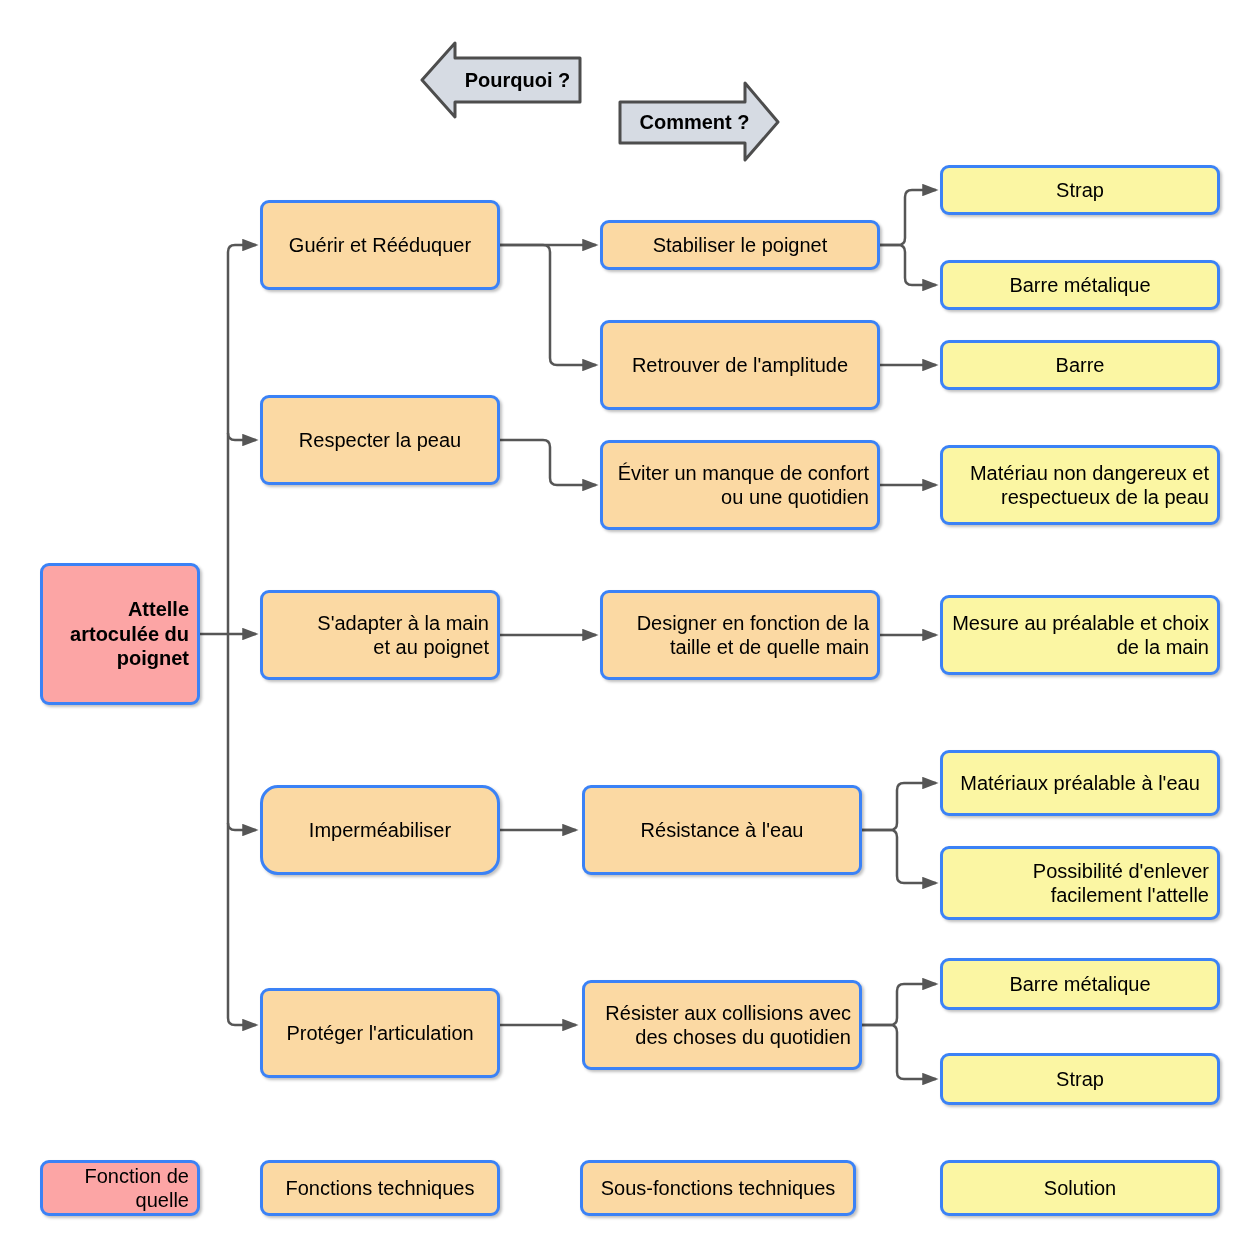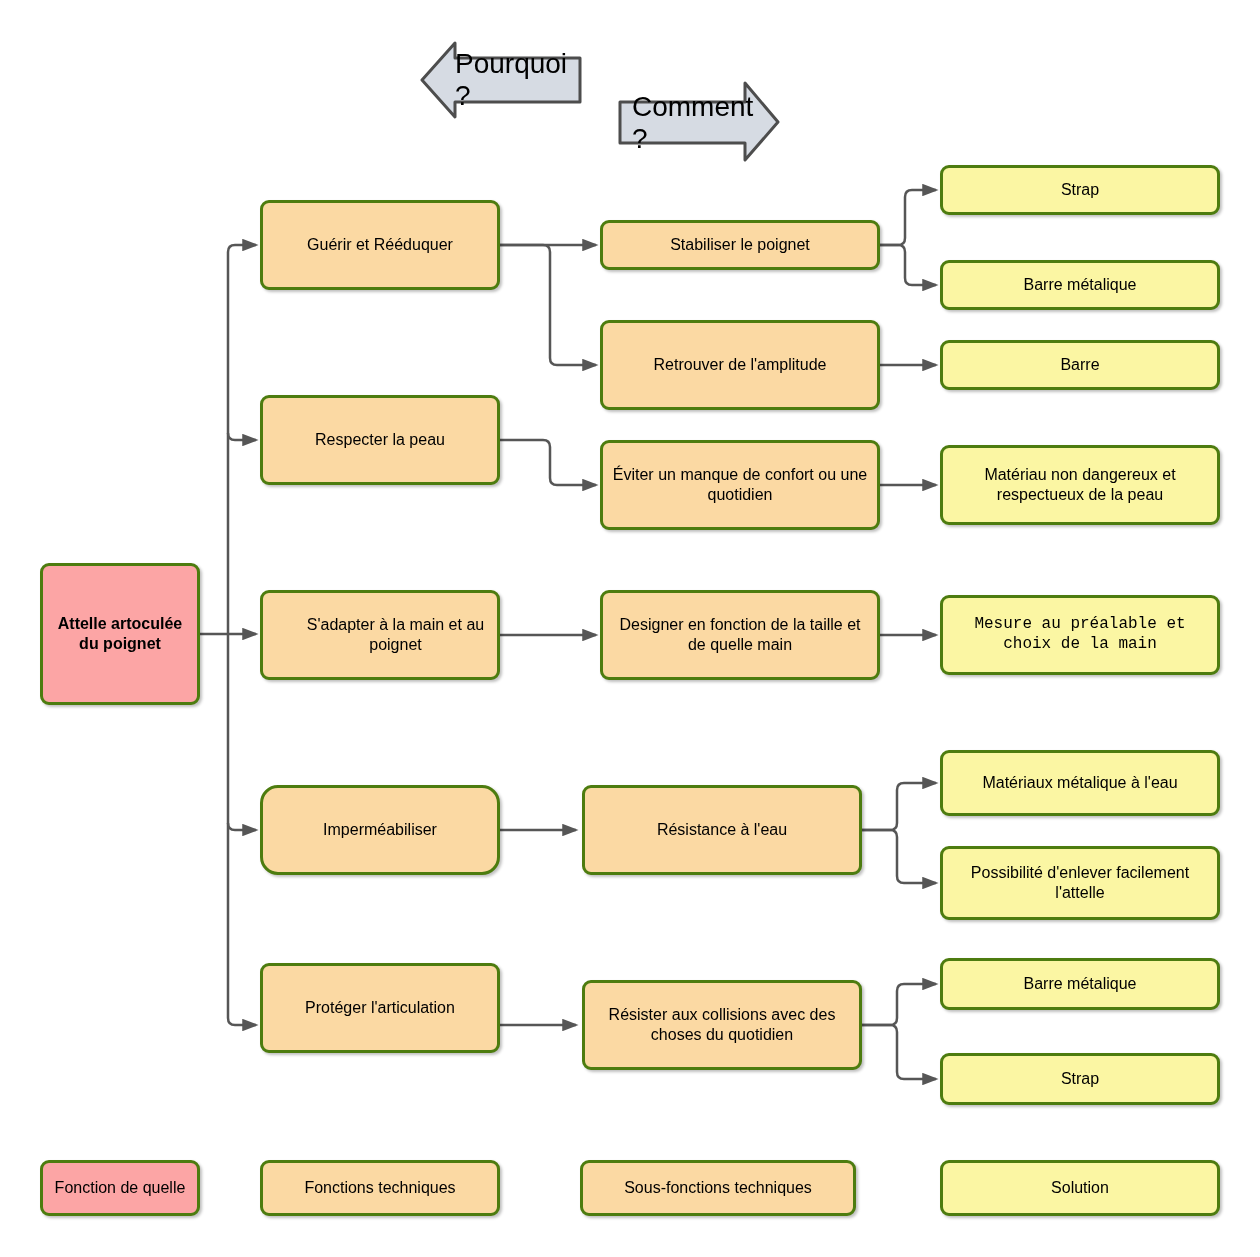--- a/index.html
+++ b/index.html
@@ -3,53 +3,53 @@
 <meta charset="utf-8">
 <style>
   html,body{margin:0;padding:0;background:#ffffff;}
   #canvas{
     position:relative;width:1260px;height:1257px;background:#ffffff;
     font-family:"Liberation Sans", sans-serif;color:#000;overflow:hidden;
   }
   #wires{position:absolute;left:0;top:0;width:1260px;height:1257px;}
   .node{
     position:absolute;box-sizing:border-box;
-    border:3px solid #4d7c0f;border-radius:9px;
+    border:3px solid #3b82f6;border-radius:9px;
     display:flex;align-items:center;justify-content:center;
-    text-align:center;font-size:16px;line-height:1.22;
+    text-align:right;font-size:20px;line-height:1.22;
     padding:3px 8px;box-shadow:2px 2px 3px rgba(0,0,0,0.25);
   }
   .service{background:#fca5a5;}
   .func{background:#fbd9a3;}
   .sol{background:#fbf6a3;}
   .root{font-weight:bold;}
   .dirlabel{
     position:absolute;display:flex;align-items:center;justify-content:center;
-    font-size:28px;text-align:left;
+    font-size:20px;text-align:right;font-weight:bold;
   }
   
   #n-root{left:40px;top:563px;width:160px;height:142px;}
   #n-f1{left:260px;top:200px;width:240px;height:90px;}
   #n-f2{left:260px;top:395px;width:240px;height:90px;}
   #n-f3{left:260px;top:590px;width:240px;height:90px;padding-left:39px;}
   #n-f4{left:260px;top:785px;width:240px;height:90px;border-radius:18px;}
-  #n-f5{left:260px;top:963px;width:240px;height:90px;}
+  #n-f5{left:260px;top:988px;width:240px;height:90px;}
   
   #n-s1{left:600px;top:220px;width:280px;height:50px;}
   #n-s2{left:600px;top:320px;width:280px;height:90px;}
   #n-s3{left:600px;top:440px;width:280px;height:90px;}
   #n-s4{left:600px;top:590px;width:280px;height:90px;}
   #n-s5{left:582px;top:785px;width:280px;height:90px;}
   #n-s6{left:582px;top:980px;width:280px;height:90px;}
   
   #n-y1{left:940px;top:165px;width:280px;height:50px;}
   #n-y2{left:940px;top:260px;width:280px;height:50px;}
   #n-y3{left:940px;top:340px;width:280px;height:50px;}
   #n-y4{left:940px;top:445px;width:280px;height:80px;}
-  #n-y5{left:940px;top:595px;width:280px;height:80px;font-family:Liberation Mono, monospace;}
+  #n-y5{left:940px;top:595px;width:280px;height:80px;}
   #n-y6{left:940px;top:750px;width:280px;height:66px;}
   #n-y7{left:940px;top:846px;width:280px;height:74px;}
   #n-y8{left:940px;top:958px;width:280px;height:52px;}
   #n-y9{left:940px;top:1053px;width:280px;height:52px;}
   
   #n-l1{left:40px;top:1160px;width:160px;height:56px;}
   #n-l2{left:260px;top:1160px;width:240px;height:56px;}
   #n-l3{left:580px;top:1160px;width:276px;height:56px;}
   #n-l4{left:940px;top:1160px;width:280px;height:56px;}
   
@@ -115,21 +115,21 @@
   <div class="node func" id="n-s3">Éviter un manque de confort ou une quotidien</div>
   <div class="node func" id="n-s4">Designer en fonction de la taille et de quelle main</div>
   <div class="node func" id="n-s5">Résistance à l'eau</div>
   <div class="node func" id="n-s6">Résister aux collisions avec des choses du quotidien</div>
 
   <div class="node sol" id="n-y1">Strap</div>
   <div class="node sol" id="n-y2">Barre métalique</div>
   <div class="node sol" id="n-y3">Barre</div>
   <div class="node sol" id="n-y4">Matériau non dangereux et respectueux de la peau</div>
   <div class="node sol" id="n-y5">Mesure au préalable et choix de la main</div>
-  <div class="node sol" id="n-y6">Matériaux métalique à l'eau</div>
+  <div class="node sol" id="n-y6">Matériaux préalable à l'eau</div>
   <div class="node sol" id="n-y7">Possibilité d'enlever facilement l'attelle</div>
   <div class="node sol" id="n-y8">Barre métalique</div>
   <div class="node sol" id="n-y9">Strap</div>
 
   <div class="node service" id="n-l1">Fonction de quelle</div>
   <div class="node func" id="n-l2">Fonctions techniques</div>
   <div class="node func" id="n-l3">Sous-fonctions techniques</div>
   <div class="node sol" id="n-l4">Solution</div>
 
 </div>

